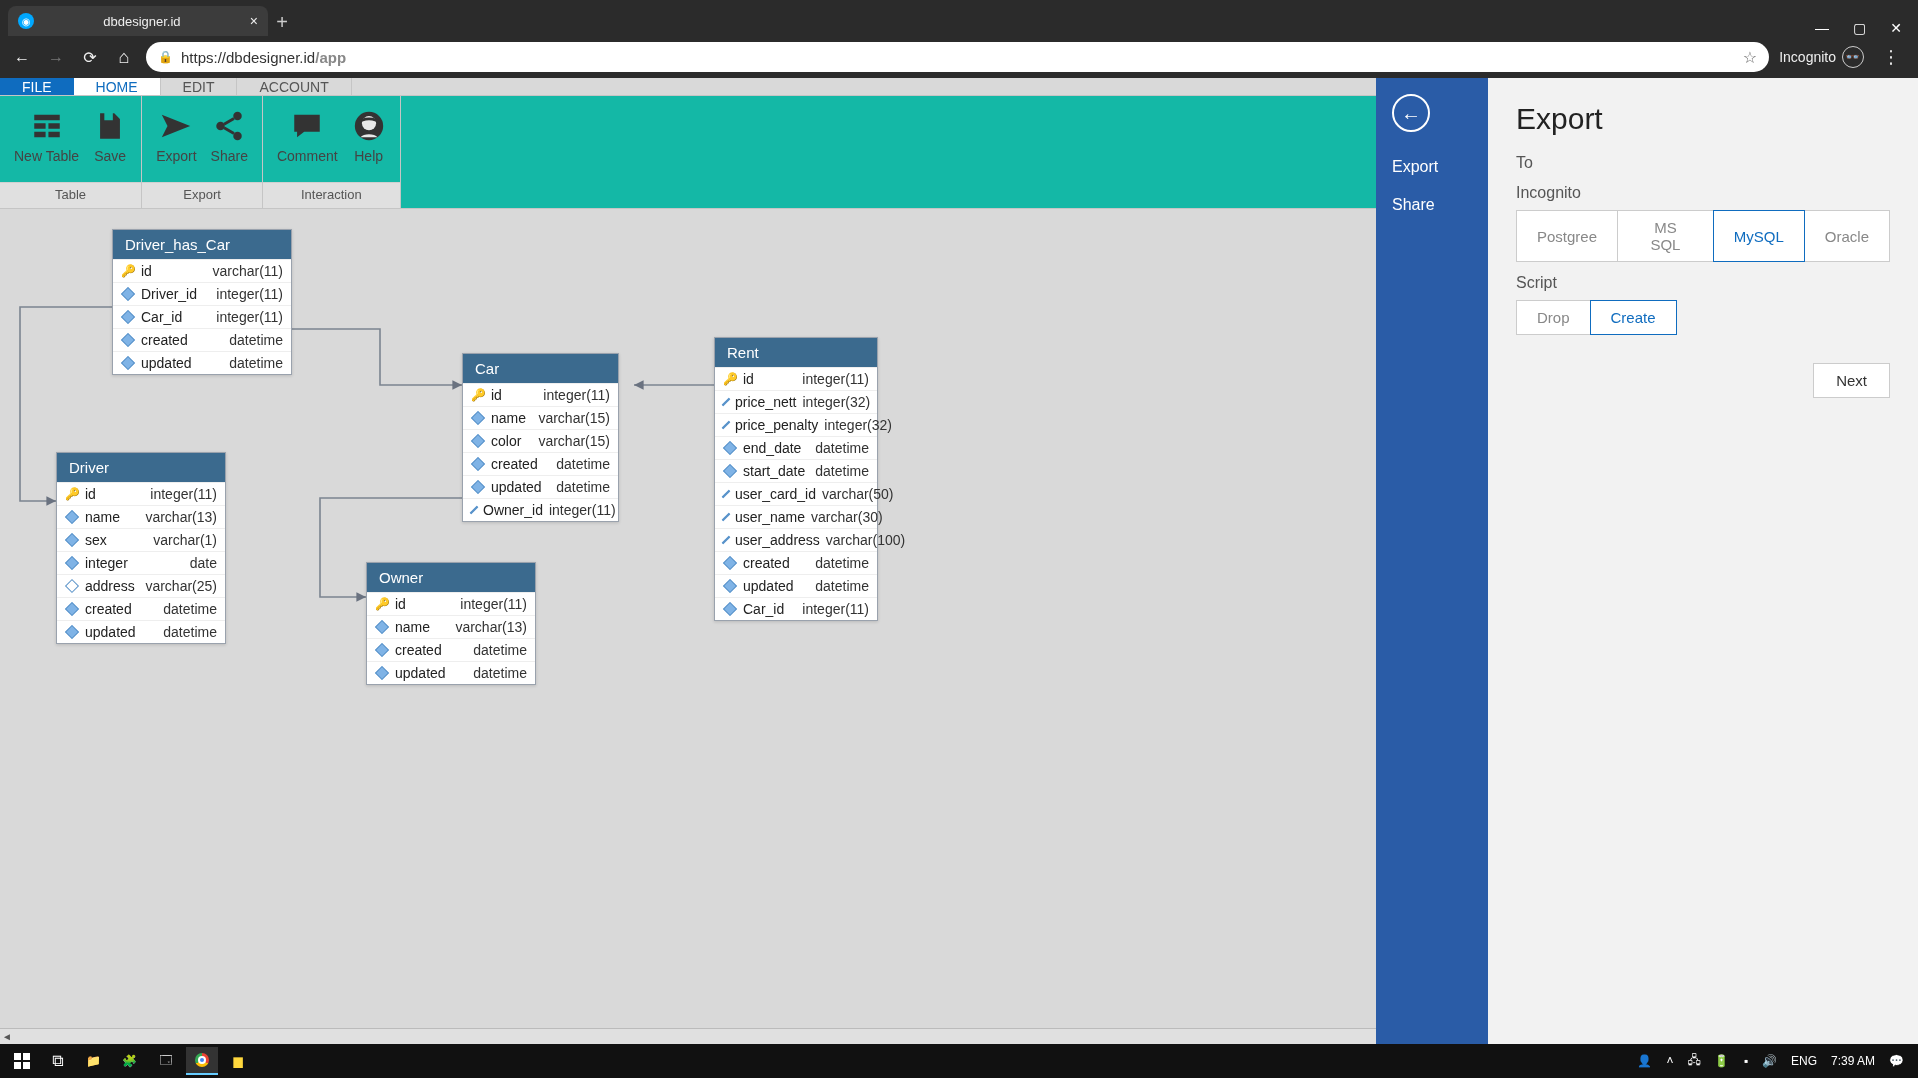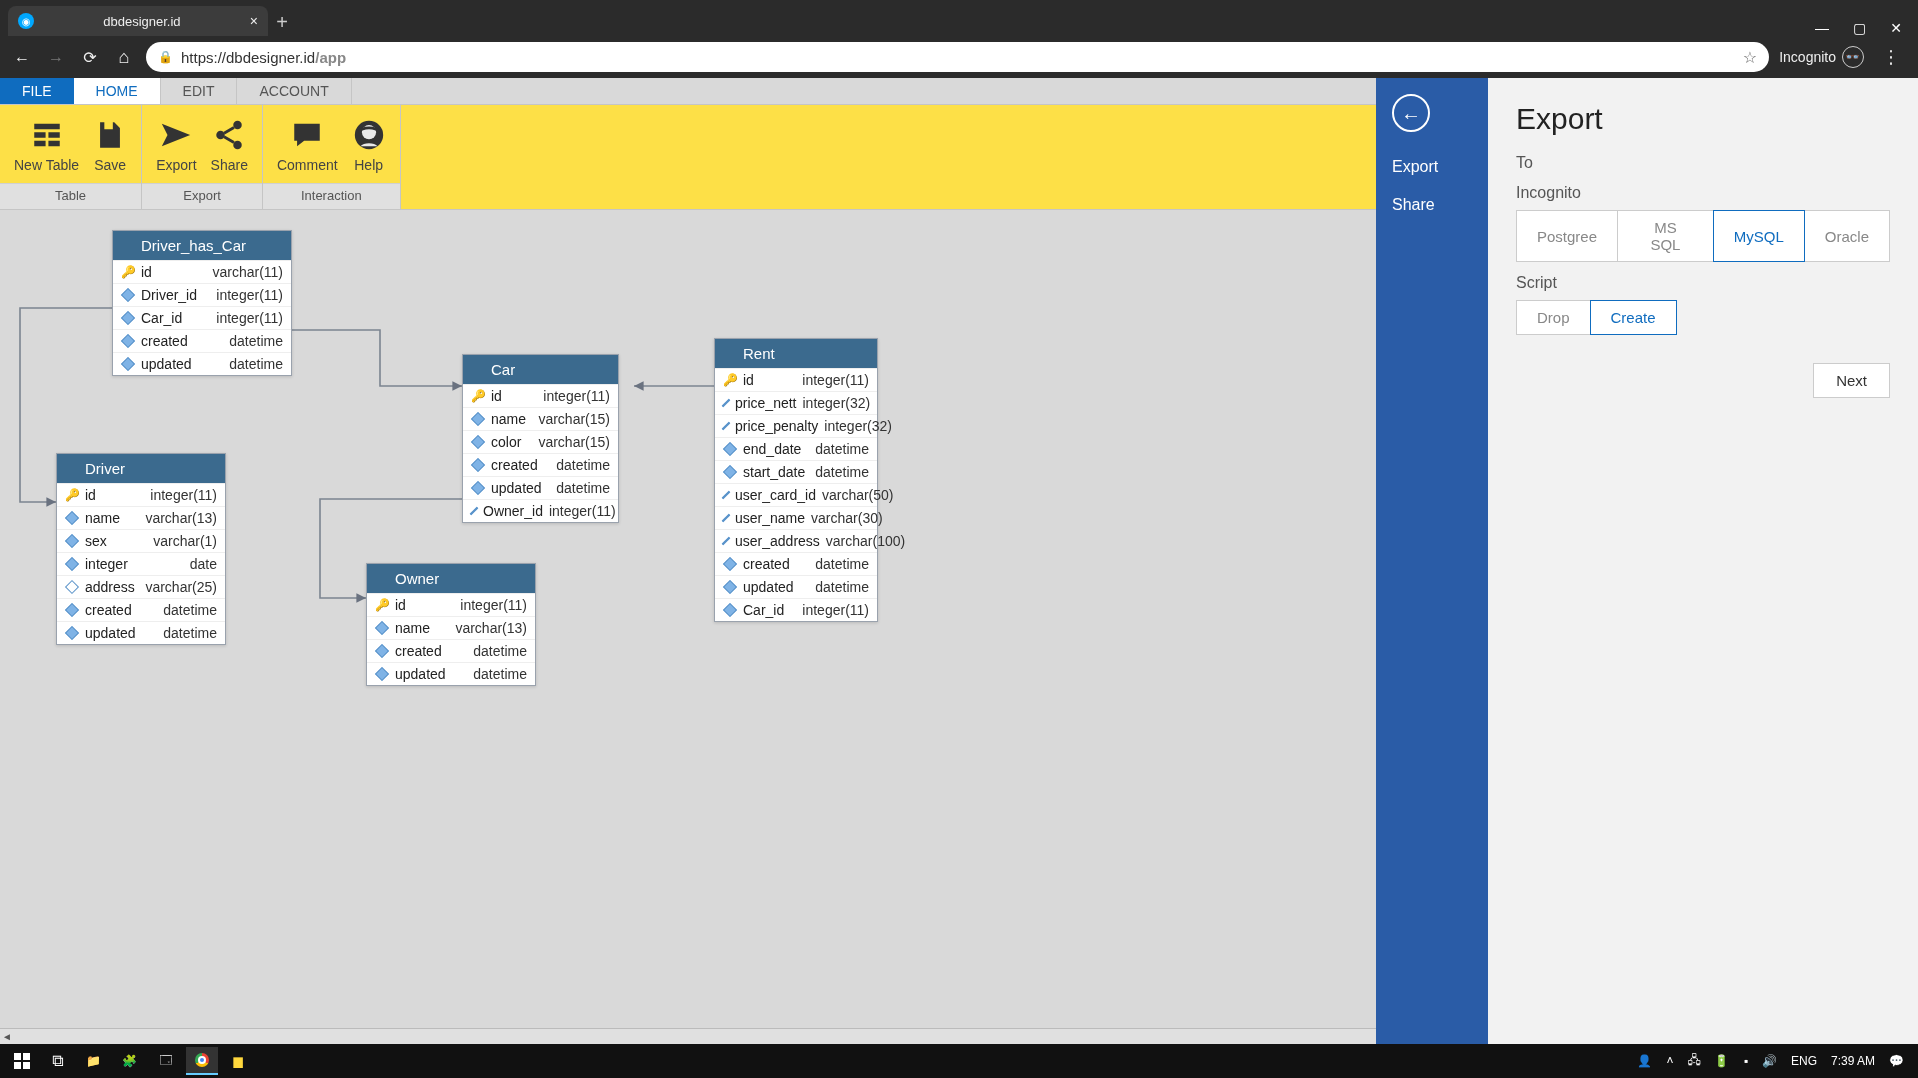--- a/index.html
+++ b/index.html
@@ -23,38 +23,38 @@
 .addr-bar .lock { color: #555; font-size: 12px; }
 .addr-bar .url-text .path { color: #888; font-weight: bold; }
 .addr-bar .star { margin-left: auto; color: #666; font-size: 16px; }
 .incog { color: #eee; display: flex; align-items: center; gap: 6px; font-size: 14px; }
 .incog-icon { width: 22px; height: 22px; border: 1.5px solid #ccc; border-radius: 50%; display: flex; align-items: center; justify-content: center; font-size: 12px; }
 .kebab { color: #eee; font-size: 18px; padding: 0 8px; }
 
 
 .app { flex: 1; display: flex; background: #d9d9d9; position: relative; overflow: hidden; }
 .main-col { flex: 1; display: flex; flex-direction: column; min-width: 0; }
-.menus { display: flex; background: #d9d9d9; height: 27px; border-bottom: 1px solid #c5c5c5; }
+.menus { display: flex; background: #d9d9d9; height: 18px; border-bottom: 1px solid #c5c5c5; }
 .menu-tab { padding: 0 22px; display: flex; align-items: center; font-size: 14px; color: #555; cursor: pointer; border-right: 1px solid #c5c5c5; }
 .menu-tab.file { background: #0f6cbf; color: #fff; border-right: none; }
 .menu-tab.home { background: #fff; color: #0f6cbf; }
 
-.ribbon { background: #fde047; border-bottom: 1px solid #c5c5c5; display: flex; }
+.ribbon { background: #14b8a6; border-bottom: 1px solid #c5c5c5; display: flex; }
 .ribbon-group { display: flex; flex-direction: column; align-items: center; border-right: 1px solid #c5c5c5; padding: 6px 0 0; }
 .ribbon-items { display: flex; gap: 14px; padding: 6px 14px 0; }
 .ribbon-item { display: flex; flex-direction: column; align-items: center; gap: 4px; font-size: 14px; color: #444; cursor: pointer; }
 .ribbon-item .ri-icon { font-size: 30px; color: #333; height: 36px; display: flex; align-items: center; }
-.ribbon-label { font-size: 13px; color: #555; padding: 4px 0 6px; width: 100%; text-align: center; border-top: 1px solid #d0d0d0; margin-top: 10px; background: #e0e0e0; }
+.ribbon-label { font-size: 13px; color: #555; padding: 4px 0 6px; width: 100%; text-align: center; border-top: 1px solid #d0d0d0; margin-top: 18px; background: #e0e0e0; }
 .ribbon-item svg { width: 34px; height: 34px; fill: #333; }
 
 
 .canvas { flex: 1; background: #d9d9d9; position: relative; overflow: hidden; }
 .canvas svg.relations { position: absolute; top: 0; left: 0; pointer-events: none; }
 .entity { position: absolute; background: #fff; border: 1px solid #9aa2ad; box-shadow: 0 1px 3px rgba(0,0,0,.15); font-size: 14px; }
-.entity-header { background: #3b6a8e; color: #fff; padding: 6px 28px; font-size: 15px; }
+.entity-header { background: #3b6a8e; color: #fff; padding: 6px 12px; font-size: 15px; }
 .entity-row { display: flex; align-items: center; padding: 3px 8px; gap: 6px; border-top: 1px solid #eee; }
 .entity-row:first-of-type { border-top: none; }
 .col-name { flex: 1; color: #222; }
 .col-type { color: #333; }
 .key-icon { color: #e6a817; font-size: 12px; width: 14px; text-align: center; }
 .diamond { width: 10px; height: 10px; background: #7fb3e6; border: 1px solid #5a93c9; transform: rotate(45deg); margin: 0 2px; }
 .diamond.hollow { background: #fff; }
 
 .hscroll { height: 16px; background: #e0e0e0; border-top: 1px solid #bbb; display: flex; align-items: center; padding: 0 2px; }
 .hscroll .sc-btn { width: 14px; font-size: 10px; color: #555; }

